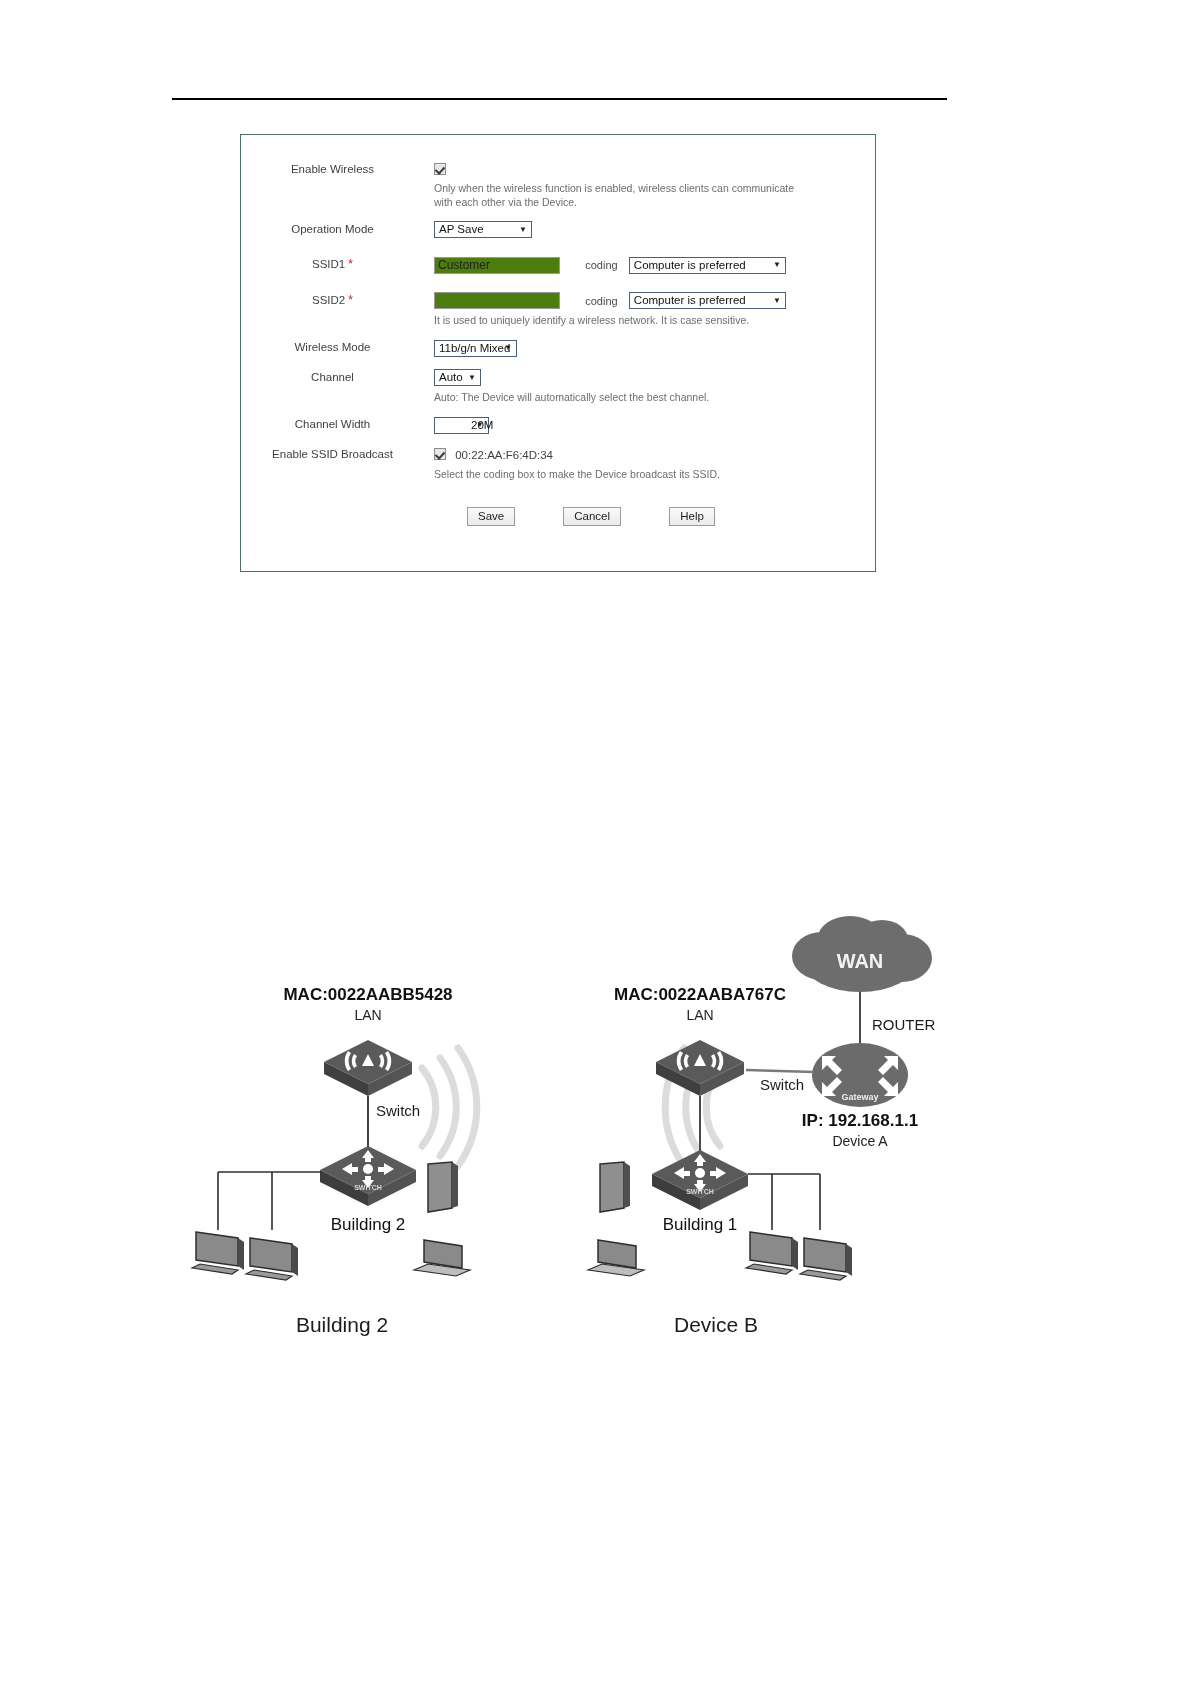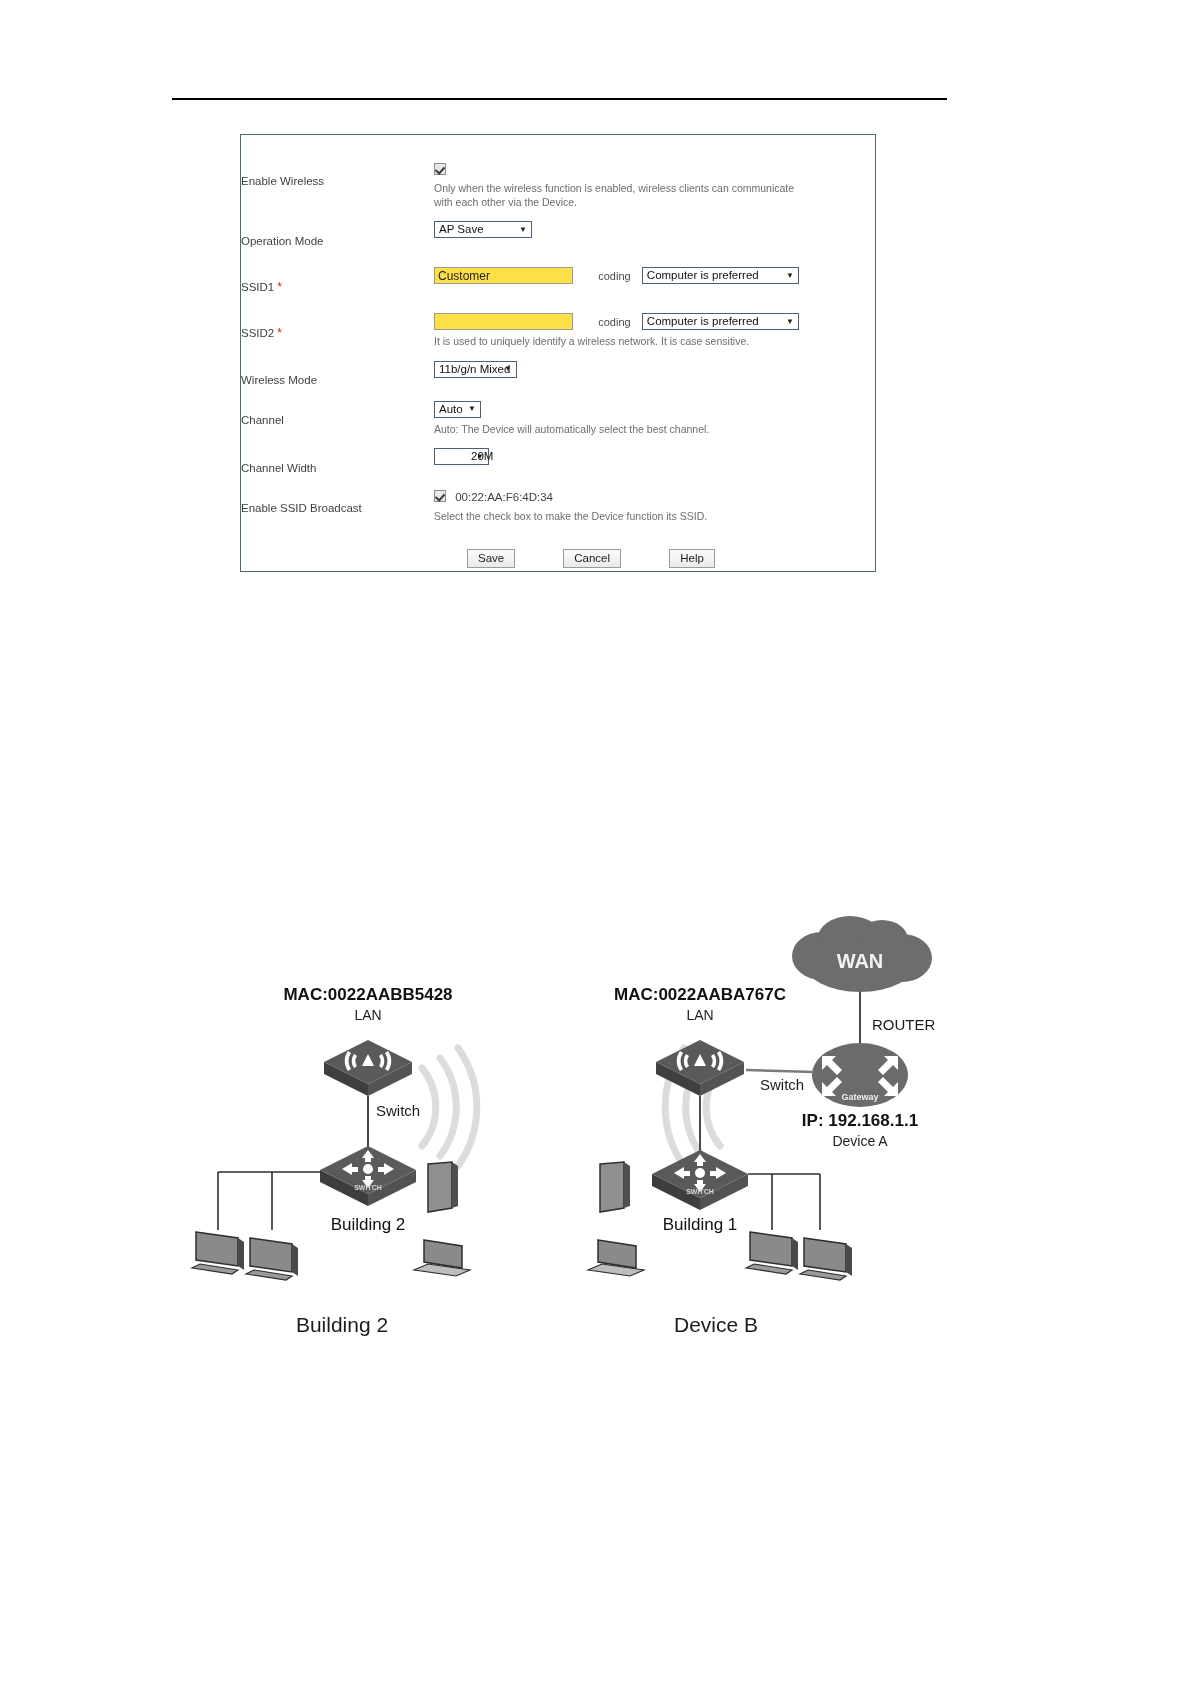--- a/index.html
+++ b/index.html
@@ -44,28 +44,27 @@
     padding: 26px 0 0 0;
   }
 
   .row {
     display: flex;
     align-items: flex-start;
     margin-bottom: 0;
   }
   .label-col {
     width: 193px;
-    text-align: left;
+    text-align: center;
     padding-right: 10px;
     font-size: 11.5px;
     color: #3f3f3f;
     line-height: 16px;
     box-sizing: border-box;
     white-space: nowrap;
-    margin-top: 12px;
   }
   .field-col {
     flex: 1;
     font-size: 11.5px;
     line-height: 16px;
   }
   .req-star {
     color: #d02020;
     font-size: 12px;
     padding-left: 3px;
@@ -98,24 +97,24 @@
     width: 4px;
     height: 7px;
     border: solid #3a3a3a;
     border-width: 0 2px 2px 0;
     transform: rotate(42deg);
   }
 
   
   .txt {
     display: inline-block;
-    width: 139px;
+    width: 126px;
     height: 17px;
     border: 1px solid #9a9a9a;
-    background: #fde047;
+    background: #4d7c0f;
     font-family: "Liberation Sans", sans-serif;
     font-size: 12px;
     color: #222;
     padding: 0 3px;
     box-sizing: border-box;
     line-height: 15px;
     vertical-align: middle;
   }
 
   
@@ -297,21 +296,21 @@
       </div>
     </div>
 
     <div class="spacer-sm"></div>
 
     <div class="row">
       <div class="label-col">Enable SSID Broadcast</div>
       <div class="field-col">
         <span class="cbx checked"></span>
         <span class="mac-text">00:22:AA:F6:4D:34</span>
-        <div class="hint">Select the check box to make the Device function its SSID.</div>
+        <div class="hint">Select the coding box to make the Device broadcast its SSID.</div>
       </div>
     </div>
 
     <div class="btn-row">
       <div class="btn">Save</div>
       <div class="btn">Cancel</div>
       <div class="btn">Help</div>
     </div>
 
   </div>

